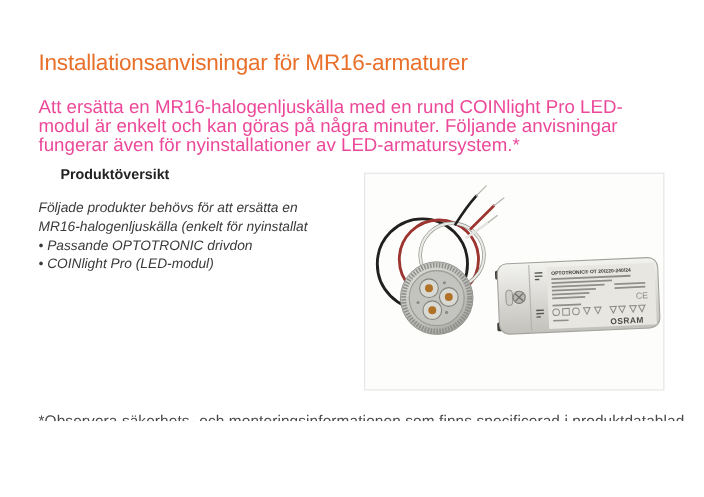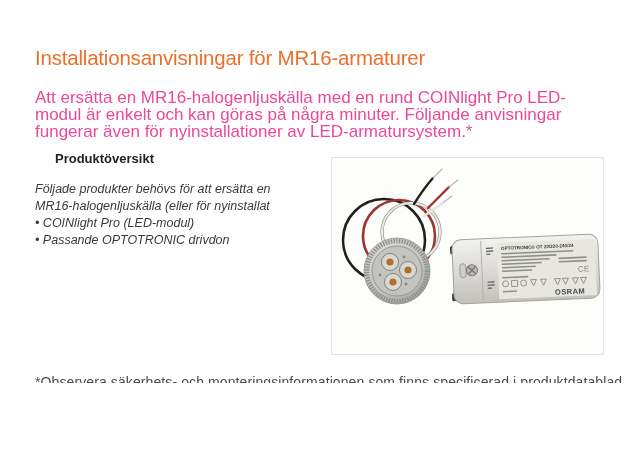--- a/index.html
+++ b/index.html
@@ -55,23 +55,23 @@
 <div class="page">
 
   <div class="title">Installationsanvisningar för MR16-armaturer</div>
 
   <div class="intro">Att ersätta en MR16-halogenljuskälla med en rund COINlight Pro LED-modul är enkelt och kan göras på några minuter. Följande anvisningar fungerar även för nyinstallationer av LED-armatursystem.*</div>
 
   <div class="section-heading">Produktöversikt</div>
 
   <div class="overview">
     <div class="line">Följade produkter behövs för att ersätta en</div>
-    <div class="line">MR16-halogenljuskälla (eller för nyinstallat</div>
+    <div class="line">MR16-halogenljuskälla (enkelt för nyinstallat</div>
+    <div class="line">• Passande OPTOTRONIC drivdon</div>
     <div class="line">• COINlight Pro (LED-modul)</div>
-    <div class="line">• Passande OPTOTRONIC drivdon</div>
   </div>
 
   <div class="photo-frame">
     <svg width="271" height="196" viewBox="0 0 271 196">
       <defs>
         <radialGradient id="puck" cx="40%" cy="35%" r="75%">
           <stop offset="0%" stop-color="#e6e6e2"></stop>
           <stop offset="60%" stop-color="#c6c6c2"></stop>
           <stop offset="100%" stop-color="#9a9a95"></stop>
         </radialGradient>

